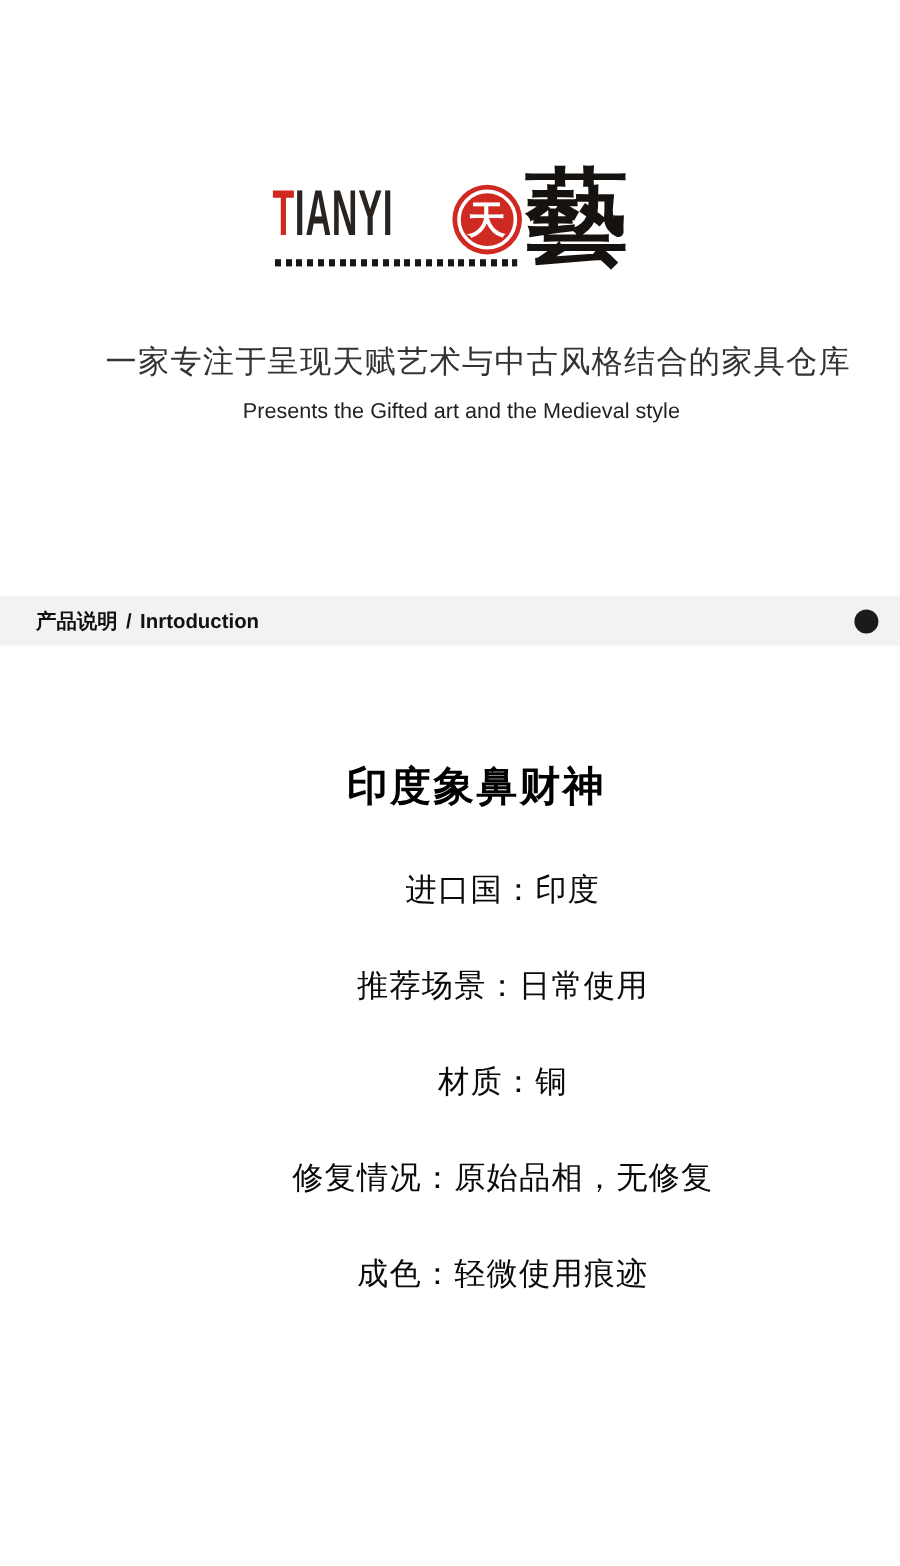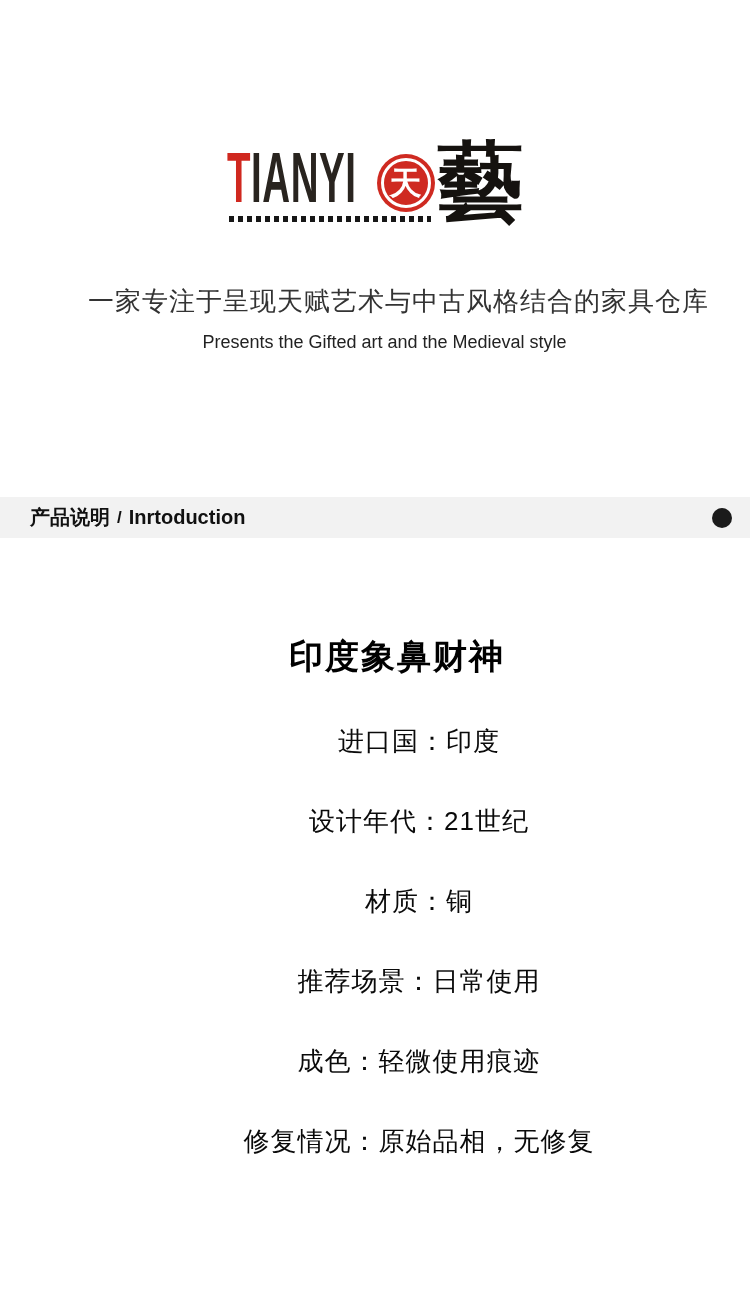--- a/index.html
+++ b/index.html
@@ -14,21 +14,21 @@
   }
 
   
   .logo-block {
     position:absolute; top:146px; left:0; right:0;
     display:flex; justify-content:center;
   }
   .logo-row { position:relative; display:flex; align-items:flex-start; }
   .wordmark {
     width:142px; height:66px; overflow:visible;
-    font-weight:700; font-size:70px; line-height:64px;
+    font-weight:700; font-size:54px; line-height:64px;
     letter-spacing:1px; white-space:nowrap;
   }
   .wordmark-inner {
     display:inline-block;
     transform:scaleX(0.55); transform-origin:left top;
   }
   .wordmark .lead { color:#d0281f; }
   .wordmark .rest { color:#29241f; }
   .dotted-underline {
     position:absolute; left:2px; top:70px;
@@ -72,21 +72,21 @@
   }
 
   
   .section-bar {
     position:absolute; top:497px; left:0;
     width:100%; height:41px;
     background:#f2f2f2;
     display:flex; align-items:center;
     padding:0 18px 0 30px;
   }
-  .bar-label { font-size:20px; font-weight:700; color:#111111; }
+  .bar-label { font-size:17px; font-weight:700; color:#111111; }
   .bar-sep   { font-size:17px; font-weight:700; color:#111111; margin:0 7px; }
   .bar-dot {
     margin-left:auto;
     width:20px; height:20px; border-radius:50%;
     background:#1b1b1b;
   }
 
   
   .product { position:absolute; top:636px; left:0; right:0; text-align:center; color:#000000;margin-left:44px; }
   .product-title {
@@ -128,21 +128,20 @@
     <span class="bar-label">产品说明</span>
     <span class="bar-sep">/</span>
     <span class="bar-label">Inrtoduction</span>
     <span class="bar-dot"></span>
   </div>
 
   <main class="product">
     <h1 class="product-title">印度象鼻财神</h1>
     <div class="details">
       <p class="detail">进口国：印度</p>
-      <p class="detail">设计年代：21世纪</p>
+      <p class="detail">推荐场景：日常使用</p>
       <p class="detail">材质：铜</p>
-      <p class="detail">推荐场景：日常使用</p>
+      <p class="detail">修复情况：原始品相，无修复</p>
       <p class="detail">成色：轻微使用痕迹</p>
-      <p class="detail">修复情况：原始品相，无修复</p>
     </div>
   </main>
 
 </div>
 
 </body></html>

